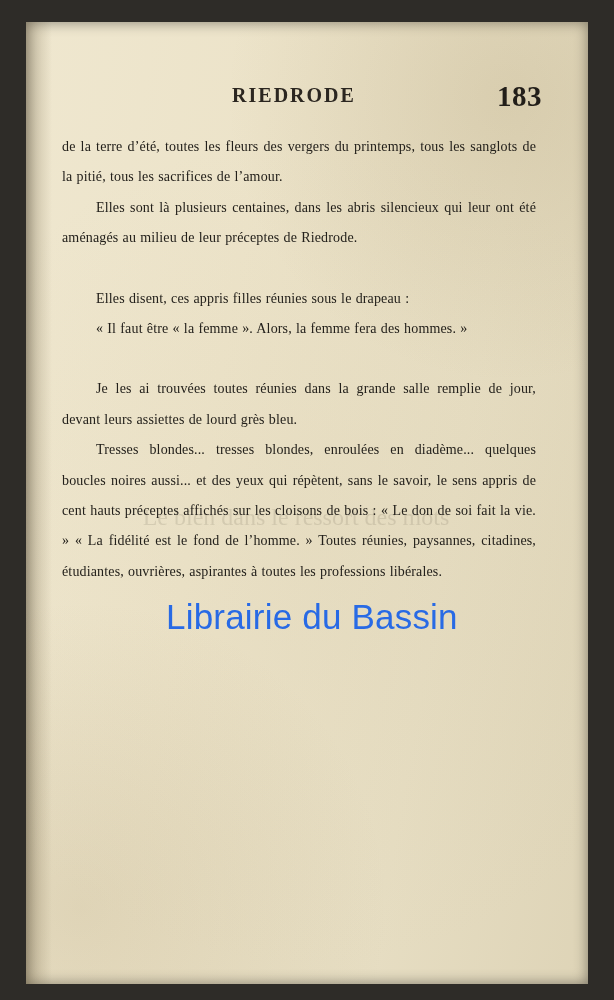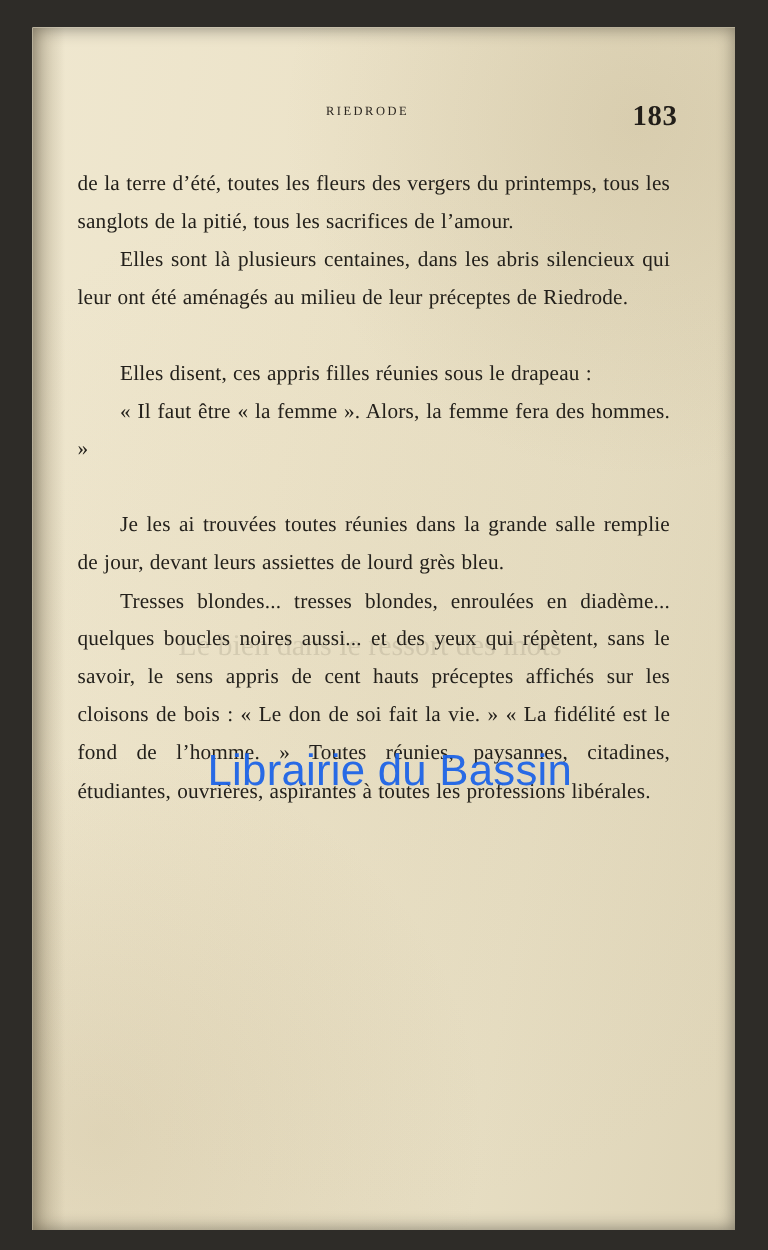--- a/index.html
+++ b/index.html
@@ -66,40 +66,41 @@
 
   .header-row {
     display: flex;
     align-items: baseline;
     justify-content: center;
     position: relative;
     height: 34px;
     margin-bottom: 14px;
   }
   .running-head {
-    font-size: 10px;
+    font-size: 20px;
     letter-spacing: 2.0px;
     color: #2b2620;
     font-variant: small-caps;
     text-transform: uppercase;
     font-family: "Liberation Serif", serif;
     margin-left: -10px;
+    font-weight: bold;
   }
   .folio {
     position: absolute;
     right: -6px;
     top: -4px;
-    font-size: 23px;
+    font-size: 29px;
     font-weight: bold;
     color: #221e19;
     letter-spacing: 0.5px;
   }
 
   .body-text {
-    font-size: 17px;
+    font-size: 14px;
     line-height: 30.4px;
     color: #23201b;
     text-align: justify;
     text-justify: inter-word;
     letter-spacing: 0.15px;
     word-spacing: 0.5px;
     font-family: Liberation Serif, serif;
   }
   .para {
     margin: 0;

